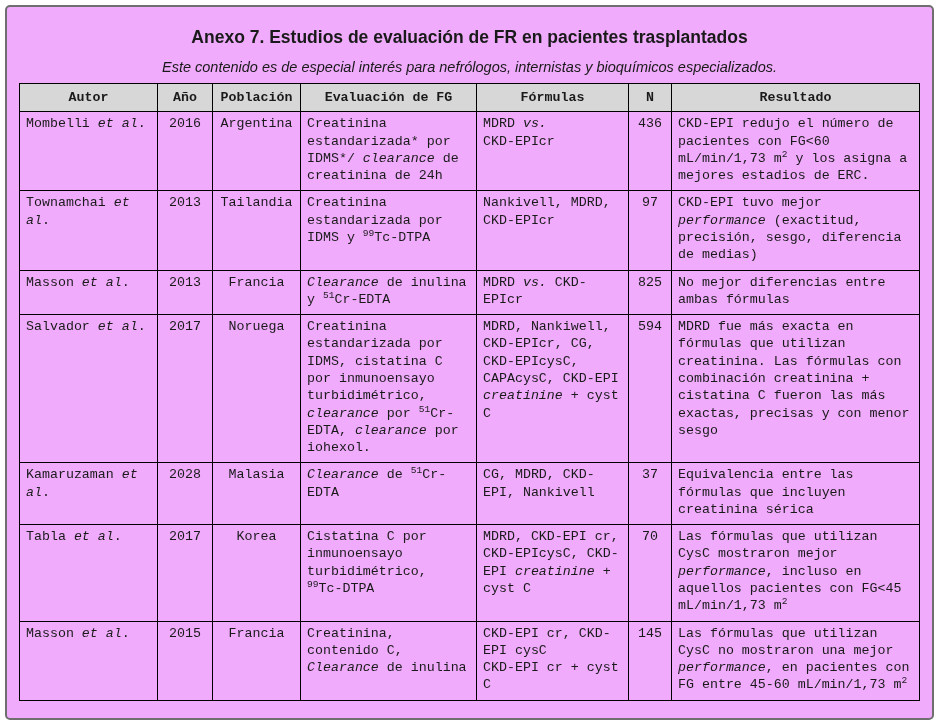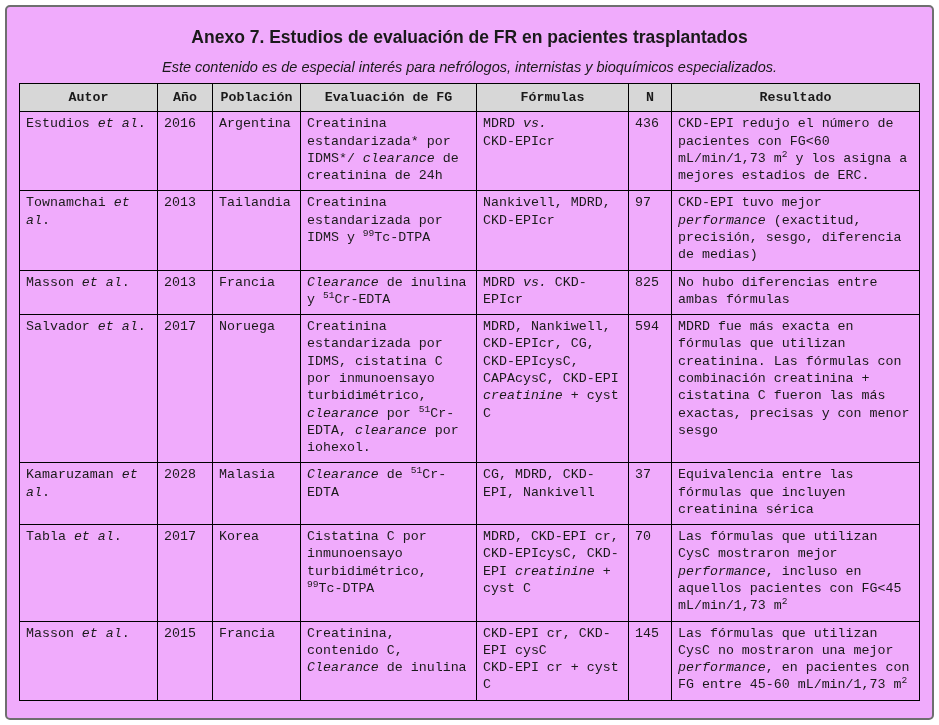--- a/index.html
+++ b/index.html
@@ -57,21 +57,21 @@
     word-wrap:break-word;
     font-family:Liberation Mono, monospace;
   }
   th{
     background:var(--header-bg);
     font-weight:bold;
     text-align:center;
     padding:5px 3px;
     vertical-align:middle;
   }
-  td.c-center{text-align:left;}
+  td.c-center{text-align:center;}
   sup{font-size:0.72em;line-height:0;}
   i{font-style:italic;}
 </style>
 </head>
 <body>
 
 <div class="frame">
   <div class="title">Anexo 7. Estudios de evaluación de FR en pacientes trasplantados</div>
   <div class="subtitle">Este contenido es de especial interés para nefrólogos, internistas y bioquímicos especializados.</div>
 
@@ -91,21 +91,21 @@
         <th>Año</th>
         <th>Población</th>
         <th>Evaluación de FG</th>
         <th>Fórmulas</th>
         <th>N</th>
         <th>Resultado</th>
       </tr>
     </thead>
     <tbody>
       <tr>
-        <td><span>Estudios </span><i>et al</i><span>.</span></td>
+        <td><span>Mombelli </span><i>et al</i><span>.</span></td>
         <td class="c-center">2016</td>
         <td class="c-center">Argentina</td>
         <td><span>Creatinina estandarizada* por IDMS*/ </span><i>clearance</i><span> de creatinina de 24h</span></td>
         <td><span>MDRD </span><i>vs.</i><br><span>CKD-EPIcr</span></td>
         <td class="c-center">436</td>
         <td><span>CKD-EPI redujo el número de pacientes con FG&lt;60 mL/min/1,73 m</span><sup>2</sup><span> y los asigna a mejores estadios de ERC.</span></td>
       </tr>
       <tr>
         <td><span>Townamchai </span><i>et al</i><span>.</span></td>
         <td class="c-center">2013</td>
@@ -115,21 +115,21 @@
         <td class="c-center">97</td>
         <td><span>CKD-EPI tuvo mejor </span><i>performance</i><span> (exactitud, precisión, sesgo, diferencia de medias)</span></td>
       </tr>
       <tr>
         <td><span>Masson </span><i>et al</i><span>.</span></td>
         <td class="c-center">2013</td>
         <td class="c-center">Francia</td>
         <td><i>Clearance</i><span> de inulina y </span><sup>51</sup><span>Cr-EDTA</span></td>
         <td><span>MDRD </span><i>vs.</i><span> CKD-EPIcr</span></td>
         <td class="c-center">825</td>
-        <td><span>No hubo diferencias entre ambas fórmulas</span></td>
+        <td><span>No mejor diferencias entre ambas fórmulas</span></td>
       </tr>
       <tr>
         <td><span>Salvador </span><i>et al</i><span>.</span></td>
         <td class="c-center">2017</td>
         <td class="c-center">Noruega</td>
         <td><span>Creatinina estandarizada por IDMS, cistatina C por inmunoensayo turbidimétrico, </span><i>clearance</i><span> por </span><sup>51</sup><span>Cr-EDTA, </span><i>clearance</i><span> por iohexol.</span></td>
         <td><span>MDRD, Nankiwell, CKD-EPIcr, CG, CKD-EPIcysC, CAPAcysC, CKD-EPI </span><i>creatinine</i><span> + cyst C</span></td>
         <td class="c-center">594</td>
         <td><span>MDRD fue más exacta en fórmulas que utilizan creatinina. Las fórmulas con combinación creatinina + cistatina C fueron las más exactas, precisas y con menor sesgo</span></td>
       </tr>

